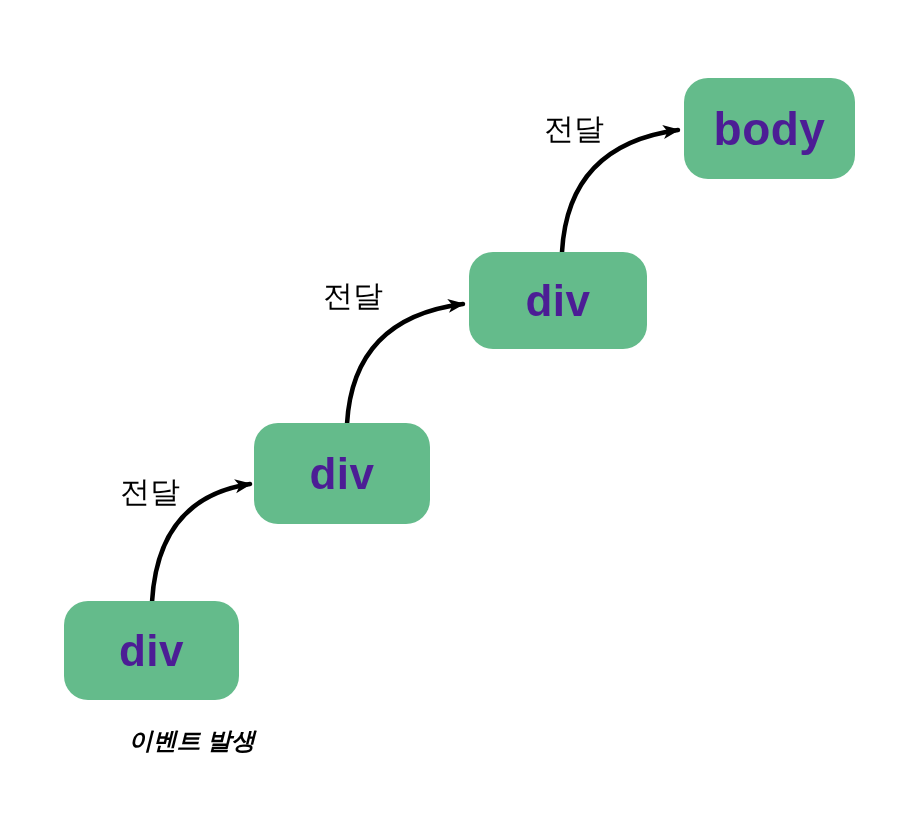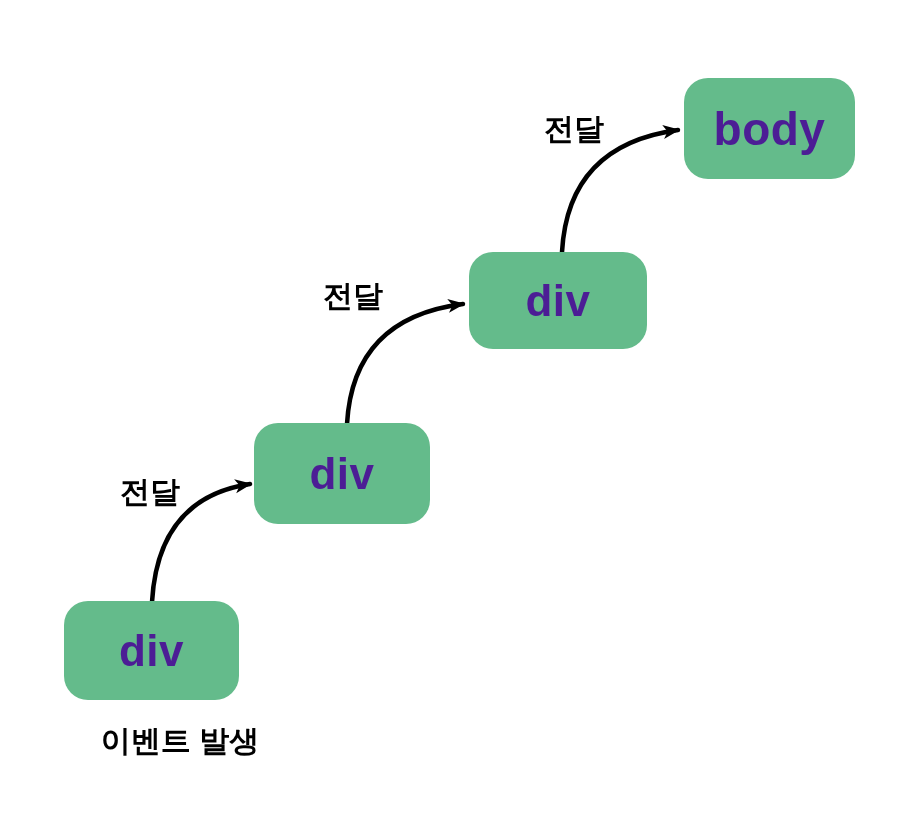--- a/index.html
+++ b/index.html
@@ -36,37 +36,38 @@
     letter-spacing: 0.5px;
   }
   .node-1 { left: 64px;  top: 601px; width: 175px; height: 99px;  }
   .node-2 { left: 254px; top: 423px; width: 176px; height: 101px; }
   .node-3 { left: 469px; top: 252px; width: 178px; height: 97px;  }
   .node-4 { left: 684px; top: 78px;  width: 171px; height: 101px; font-size: 46px; }
   .flow-label {
     position: absolute;
     transform: translate(-50%, -50%);
     color: #000000;
-    font-weight: 700;
+    font-weight: 400;
     font-size: 30px;
     white-space: nowrap;
     text-align: center;
   }
   .flow-label-1 { left: 150px; top: 492px; }
   .flow-label-2 { left: 353px; top: 296px; }
   .flow-label-3 { left: 574px; top: 129px; }
   .caption {
     position: absolute;
-    left: 180px;
+    left: 192px;
     top: 741px;
     transform: translate(-50%, -50%);
     color: #000000;
     font-weight: 700;
-    font-size: 30px;
+    font-size: 24px;
     white-space: nowrap;
+    font-style: italic;
   }
 </style>
 </head>
 <body>
 
 <div class="stage">
 
   <svg class="arrow-layer" viewBox="0 0 914 814" xmlns="http://www.w3.org/2000/svg">
     <defs>
       <marker id="head" markerUnits="userSpaceOnUse" markerWidth="22" markerHeight="18" refX="15" refY="7" orient="auto">

